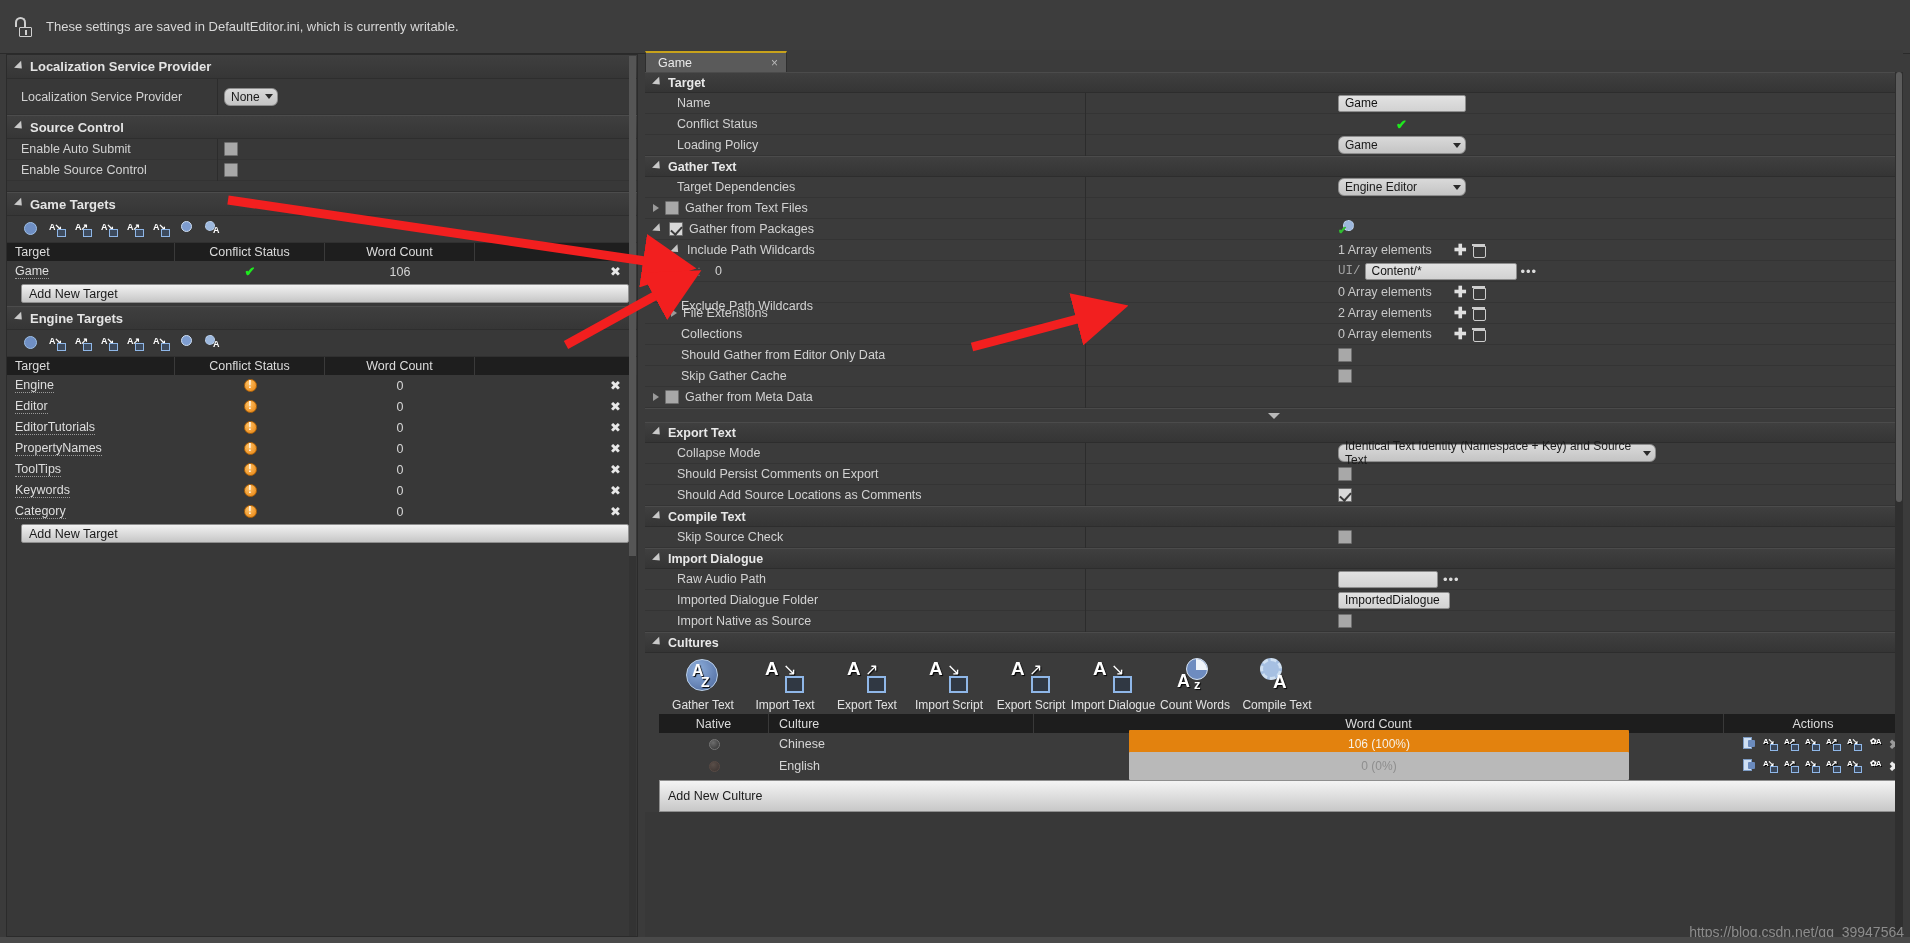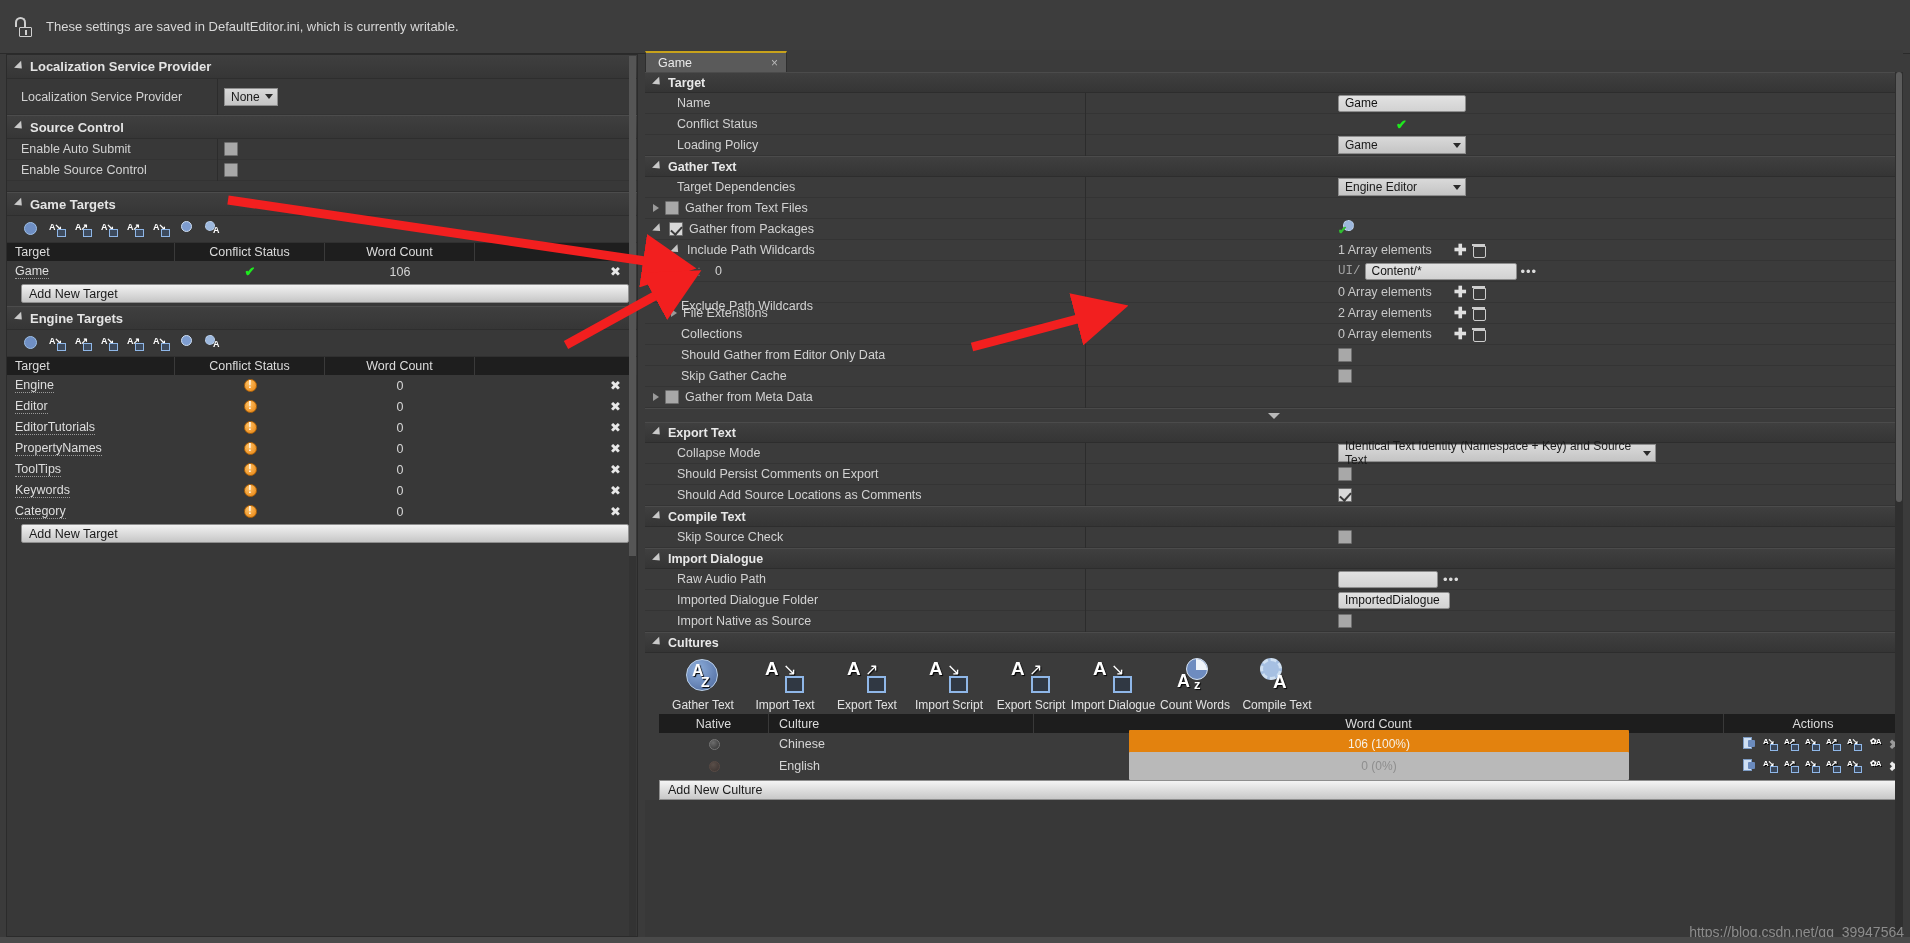--- a/index.html
+++ b/index.html
@@ -55,21 +55,21 @@
   }
   .prop-row {
     display: flex; align-items: center; height: 21px;
     border-bottom: 1px solid #333;
   }
   .prop-label { width: 210px; padding-left: 14px; font-size: 12.5px; color: #d2d2d2; }
   .prop-val { flex: 1; display: flex; align-items: center; border-left: 1px solid #2c2c2c; padding-left: 6px; height: 21px; }
 
   .combo {
     background: linear-gradient(#d9d9d9,#c4c4c4);
-    border: 1px solid #8d8d8d; border-radius: 0;
+    border: 1px solid #8d8d8d; border-radius: 6px;
     color: #1a1a1a; font-size: 12px;
     height: 18px; display: inline-flex; align-items: center;
     padding: 0 4px 0 6px; gap: 5px;
   }
   .combo .caret {
     width: 0; height: 0; border-left: 4px solid transparent;
     border-right: 4px solid transparent; border-top: 5px solid #2a2a2a;
   }
   .checkbox {
     width: 14px; height: 14px; background: #a8a8a8;
@@ -285,21 +285,21 @@
   .act-icons { flex: 1; display: flex; align-items: center; gap: 6px; padding-left: 18px; }
   .sm-ico { width: 15px; height: 14px; position: relative; font-size: 8px; color: #fff; font-weight: bold; }
   .sm-ico .g { position: absolute; left: 0; top: 0; letter-spacing: -1px; text-shadow: 1px 1px 0 #000; }
   .sm-ico .b { position: absolute; right: 0; bottom: 0; width: 8px; height: 7px; border: 1.3px solid #8fb7e8; background: #3a475a; }
   .sm-ico .doc { position: absolute; left: 1px; top: 0; width: 9px; height: 12px; background: #cfe0f4; border: 1px solid #7d9cc5; }
   .sm-ico .doc:after { content: ""; position: absolute; right: -4px; bottom: 1px; width: 7px; height: 7px; background: #6b8bbd; border-radius: 1px; }
   .x-act { color: #9a9a9a; font-size: 13px; font-weight: bold; }
   .x-act.bright { color: #ececec; }
 
   .addculture {
-    margin: 3px 0 0 14px; height: 20px;
+    margin: 3px 0 0 14px; height: 32px;
     background: linear-gradient(#f4f4f4,#c8c8c8); border: 1px solid #8e8e8e;
     display: flex; align-items: center; padding-left: 8px; font-size: 12.5px; color: #1b1b1b;
     position: relative;
   }
   .watermark {
     position: absolute; right: 6px; bottom: 3px;
     font-size: 14px; color: #9b9b9b; opacity: 0.85;
     font-family: "Liberation Sans", sans-serif;
   }
   .scrollbar-v {

